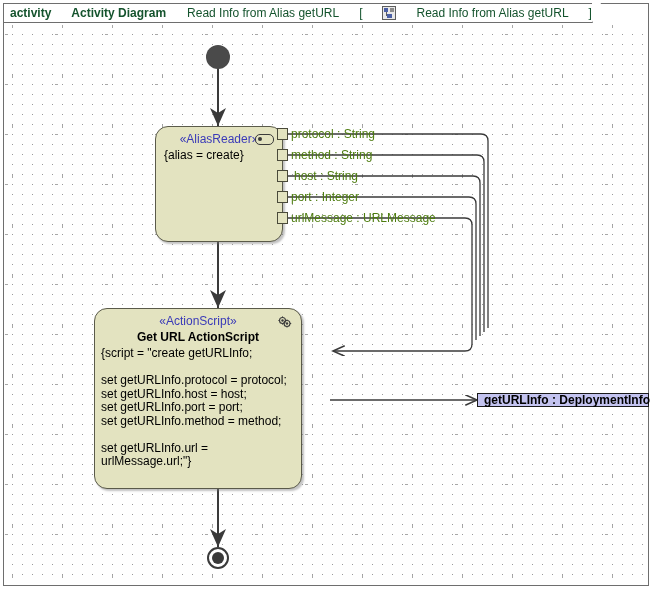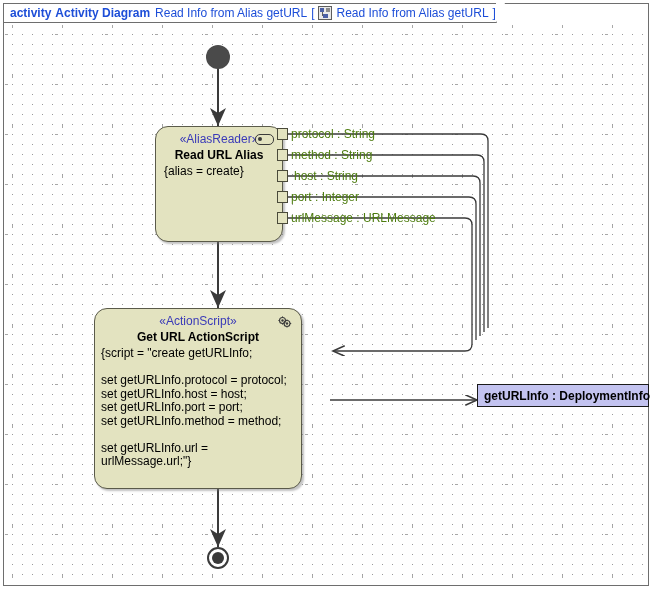--- a/index.html
+++ b/index.html
@@ -68,23 +68,24 @@
     left: 3px;
     top: 3px;
     height: 20px;
     box-sizing: border-box;
     border: 1px solid #6e6e6e;
     background: #ffffff;
     display: flex;
     align-items: center;
     padding: 0 0 0 6px;
     font-size: 12px;
-    color: #1d4ed8;
+    color: #14532d;
     white-space: nowrap;
     z-index: 6;
+    gap: 16px;
   }
   .title-tab::after {
     content: "";
     position: absolute;
     right: -9px;
     top: -1px;
     width: 0;
     height: 0;
     border-left: 9px solid #ffffff;
     border-bottom: 20px solid transparent;
@@ -295,21 +296,20 @@
     <path d="M283,218 H465 Q472,218 472,225 V344 Q472,351 465,351 H333" fill="none" stroke="#3a3a3a" stroke-width="1.3" marker-end="url(#arrowOpen)"></path>
 
     <line x1="330" y1="400" x2="477" y2="400" stroke="#3a3a3a" stroke-width="1.3" marker-end="url(#arrowOpen)"></line>
   </svg>
 
   <div class="initial" style="left:206px; top:45px;"></div>
 
   <div class="action" style="left:155px; top:126px; width:128px; height:116px;">
     <div class="badge-pin"></div>
     <div class="stereo">«AliasReader»</div>
-    <div class="act-name">Read URL Alias</div>
     <div class="act-body" style="text-align:left; margin-left:8px;">{alias = create}</div>
   </div>
 
   <div class="pin" style="left:277px; top:128px;"></div>
   <div class="pin" style="left:277px; top:149px;"></div>
   <div class="pin" style="left:277px; top:170px;"></div>
   <div class="pin" style="left:277px; top:191px;"></div>
   <div class="pin" style="left:277px; top:212px;"></div>
 
   <div class="flowlabel" style="left:291px; top:127px;">protocol : String</div>
@@ -341,19 +341,19 @@
     <div class="act-body">{script = "create getURLInfo;
 
 set getURLInfo.protocol = protocol;
 set getURLInfo.host = host;
 set getURLInfo.port = port;
 set getURLInfo.method = method;
 
 set getURLInfo.url = urlMessage.url;"}</div>
   </div>
 
-  <div class="objnode" style="left:477px; top:384px; width:172px; height:23px;padding-left:8px;">
+  <div class="objnode" style="left:477px; top:393px; width:172px; height:14px;padding-left:8px;">
     <span>getURLInfo : DeploymentInfo</span>
   </div>
 
   <div class="final" style="left:207px; top:547px;"></div>
 
 </div>
 
 </body></html>

